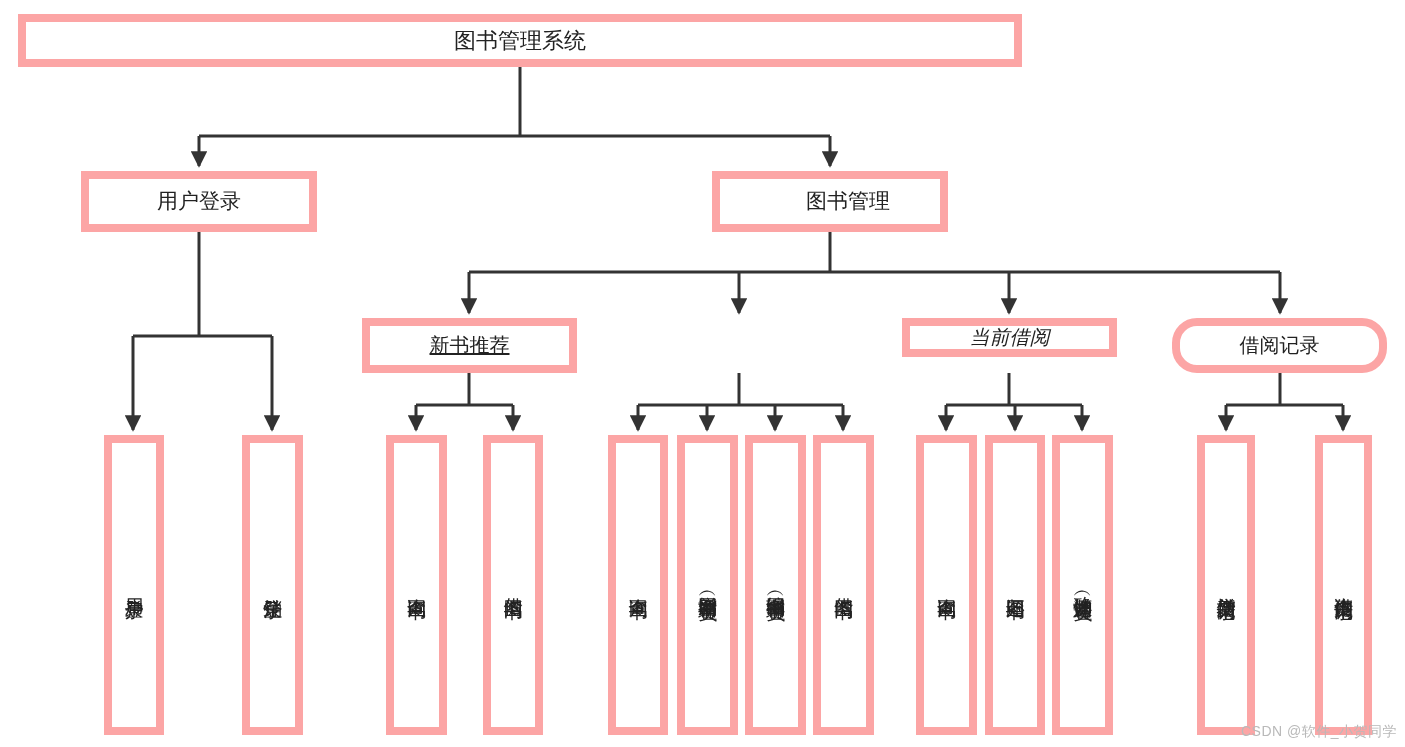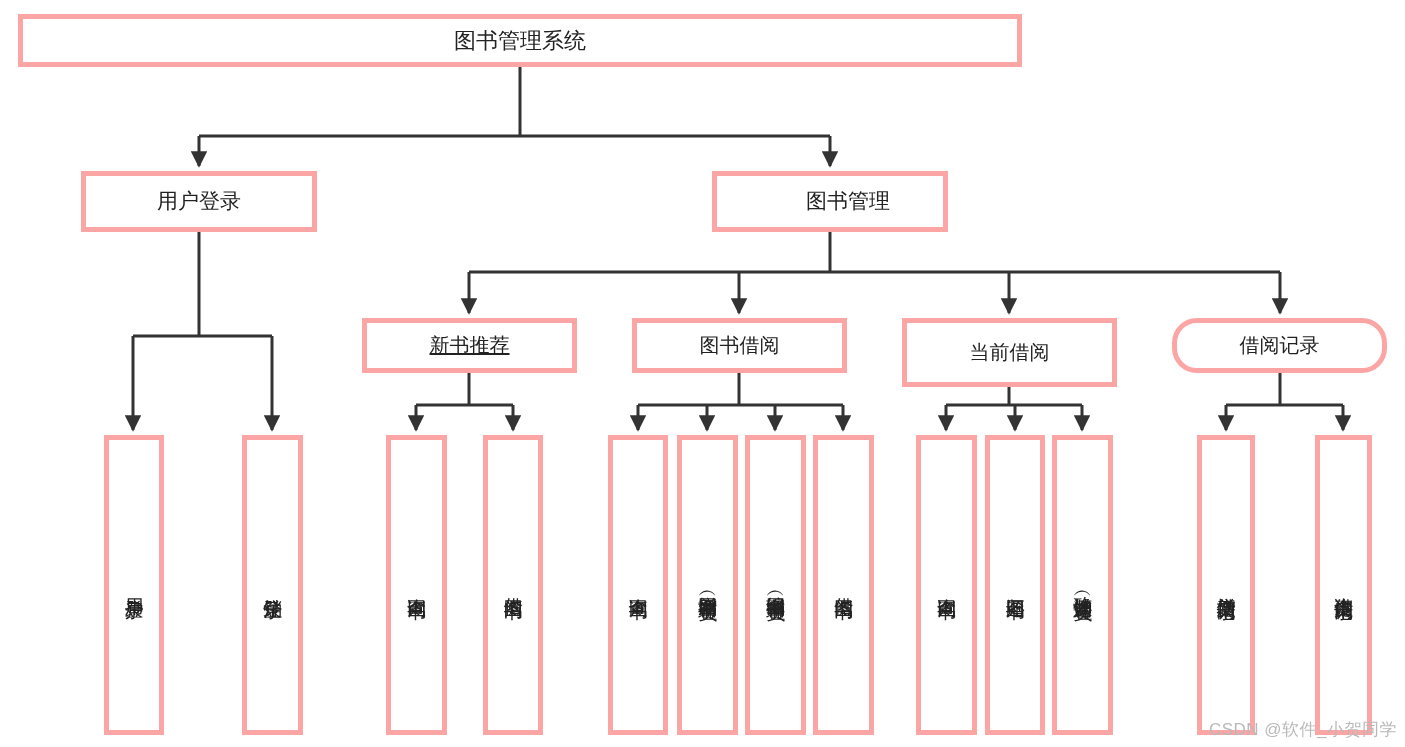--- a/index.html
+++ b/index.html
@@ -13,21 +13,21 @@
   #canvas {
     position: relative;
     width: 1405px;
     height: 747px;
     background: #ffffff;
     overflow: hidden;
   }
   .node {
     position: absolute;
     box-sizing: border-box;
-    border: 5px solid #fca5a5;
+    border: 8px solid #fca5a5;
     background: #ffffff;
     display: flex;
     align-items: center;
     justify-content: center;
     color: #222222;
     line-height: 1.18;
   }
   .node.root {
     font-size: 22px;
   }
@@ -58,21 +58,21 @@
     left: 0;
     top: 0;
     width: 1405px;
     height: 747px;
     pointer-events: none;
   }
   .watermark {
     position: absolute;
     right: 8px;
     bottom: 6px;
-    font-size: 17px;
+    font-size: 14px;
     color: #b9b9b9;
     white-space: nowrap;
     letter-spacing: 0.5px;
   }
 </style>
 </head>
 <body>
 
 <div id="canvas">
 
@@ -133,24 +133,21 @@
   <div class="node level1" style="left:81px; top:171px; width:236px; height:61px;">
     <span>用户登录</span>
   </div>
   <div class="node level1" style="left:712px; top:171px; width:236px; height:61px;padding-left:36px;">
     <span>图书管理</span>
   </div>
 
   <div class="node level2" style="left:362px; top:318px; width:215px; height:55px;text-decoration:underline;">
     <span>新书推荐</span>
   </div>
-  <div class="node level2" style="left:632px; top:318px; width:215px; height:55px;">
-    <span>图书借阅</span>
-  </div>
-  <div class="node level2" style="left:902px; top:318px; width:215px; height:69px;">
+  <div class="node level2" style="left:902px; top:318px; width:215px; height:39px;font-style:italic;">
     <span>当前借阅</span>
   </div>
   <div class="node level2" style="left:1172px; top:318px; width:215px; height:55px;border-radius:25px;">
     <span>借阅记录</span>
   </div>
 
   <div class="node leaf" style="left:104px; top:435px; width:60px; height:300px;">
     <span class="leaf-label">用户登录</span>
   </div>
   <div class="node leaf" style="left:242px; top:435px; width:61px; height:300px;">

